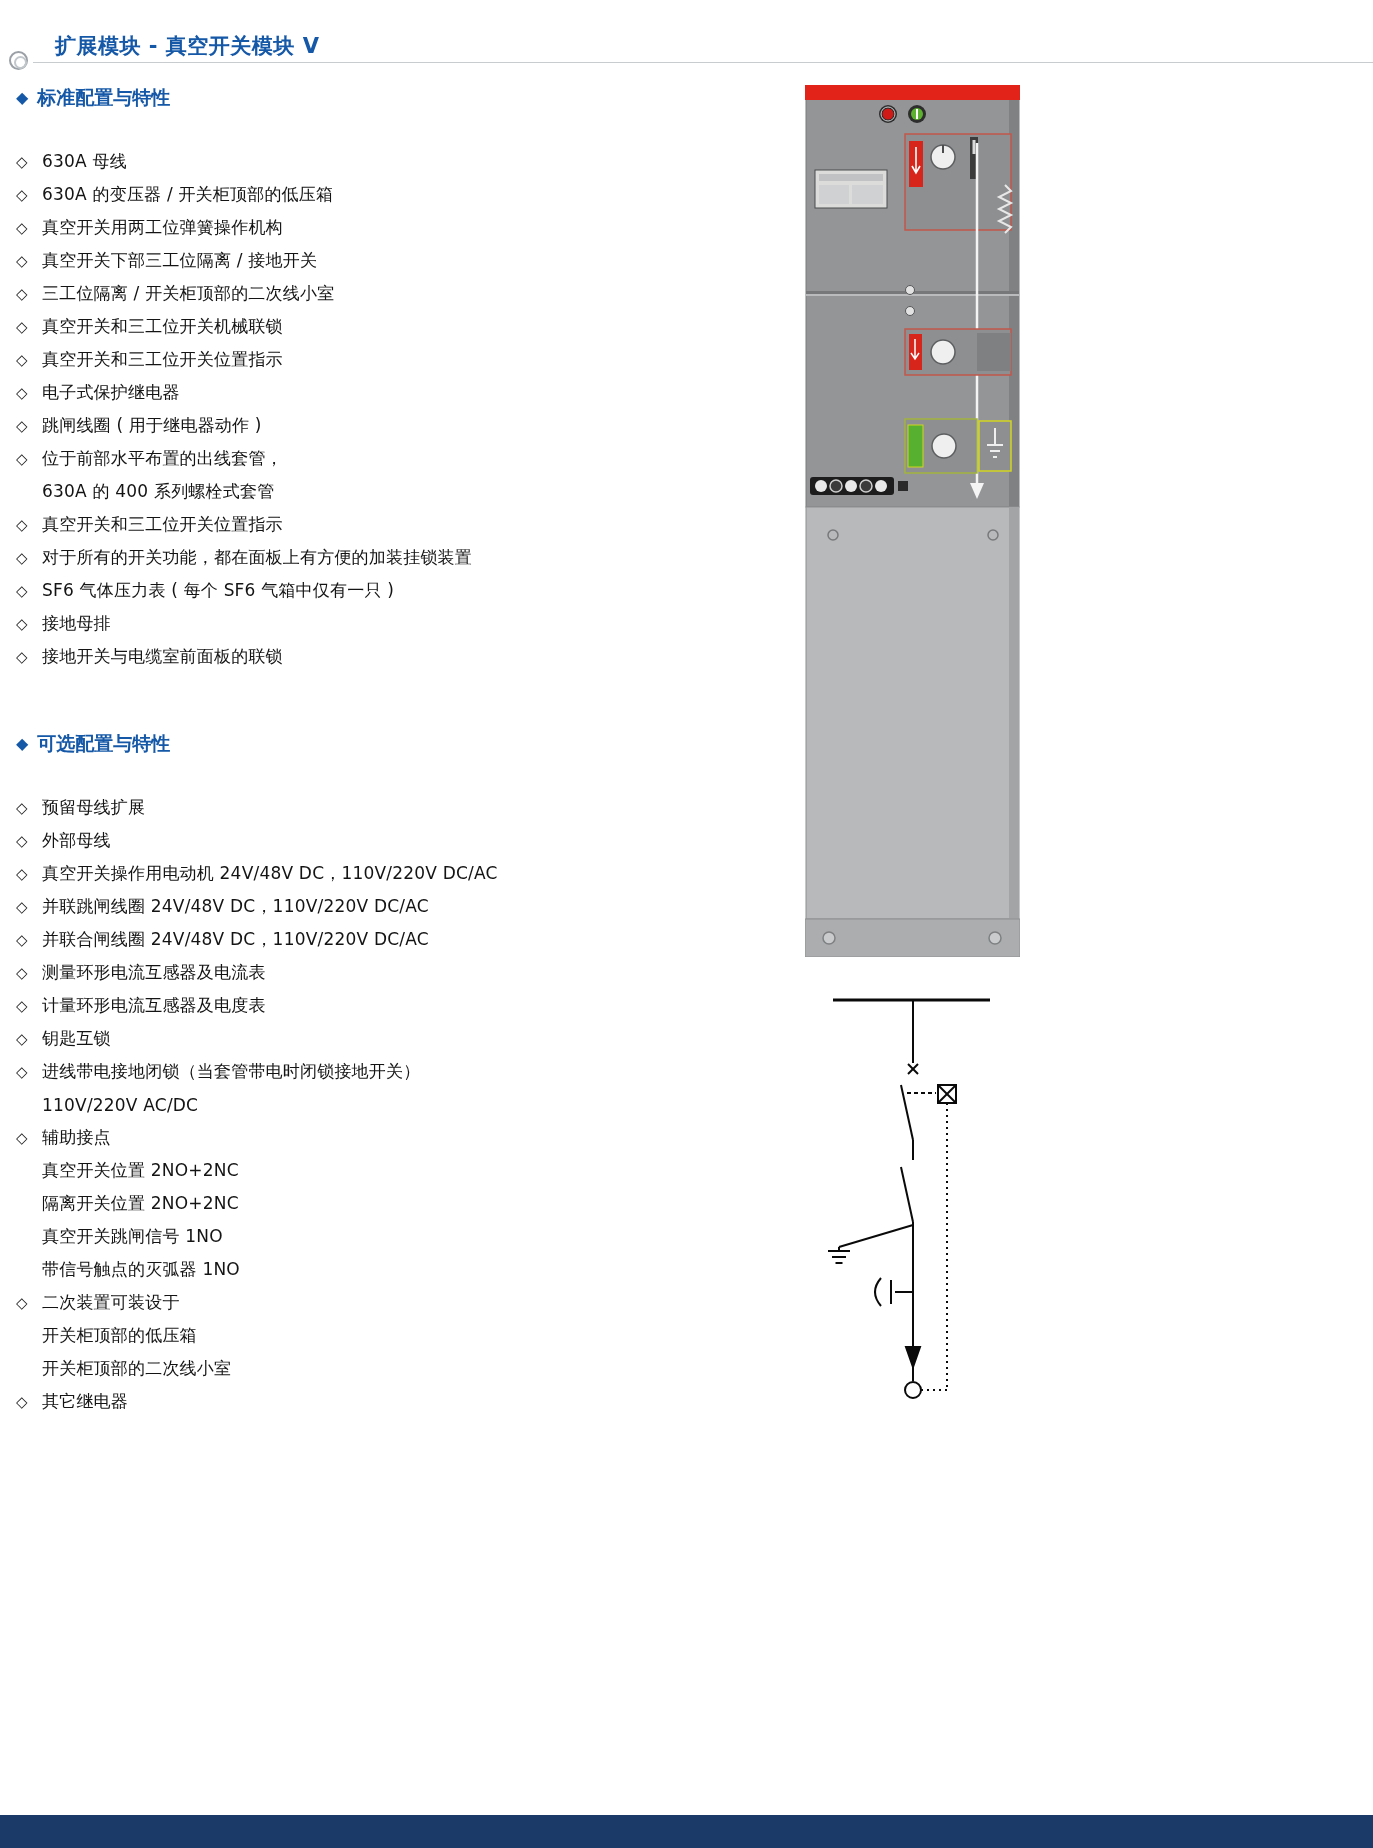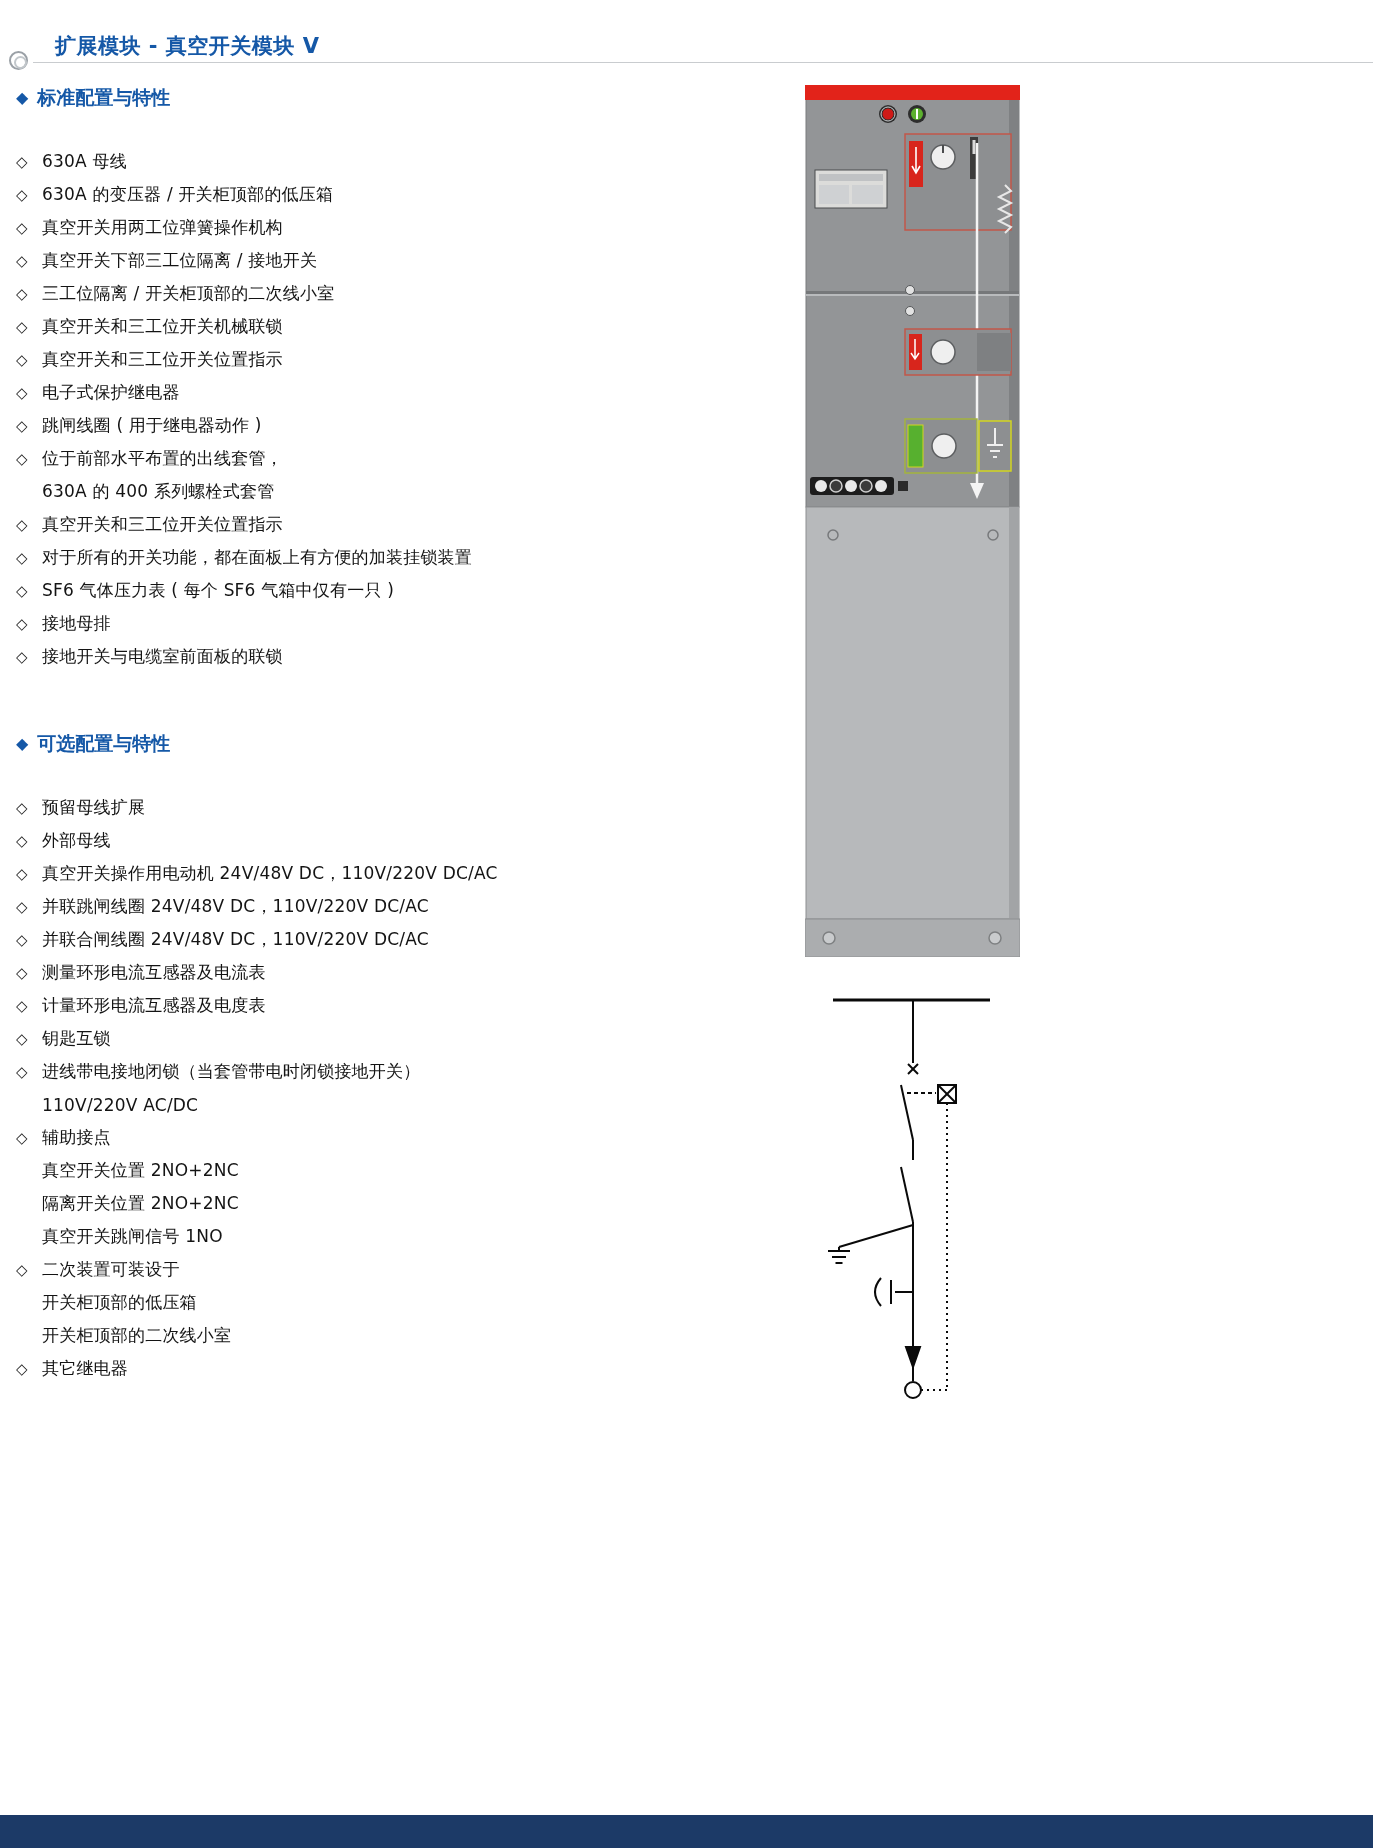--- a/index.html
+++ b/index.html
@@ -169,20 +169,24 @@
           <span class="bullet"></span>
           <span class="txt">真空开关位置 2NO+2NC</span>
         </li>
         <li class="item sub">
           <span class="bullet"></span>
           <span class="txt">隔离开关位置 2NO+2NC</span>
         </li>
         <li class="item sub">
           <span class="bullet"></span>
           <span class="txt">真空开关跳闸信号 1NO</span>
+        </li>
+        <li class="item sub">
+          <span class="bullet"></span>
+          <span class="txt">带信号触点的灭弧器 1NO</span>
         </li>
         <li class="item">
           <span class="bullet">◇</span>
           <span class="txt">二次装置可装设于</span>
         </li>
         <li class="item sub">
           <span class="bullet"></span>
           <span class="txt">开关柜顶部的低压箱</span>
         </li>
         <li class="item sub">

